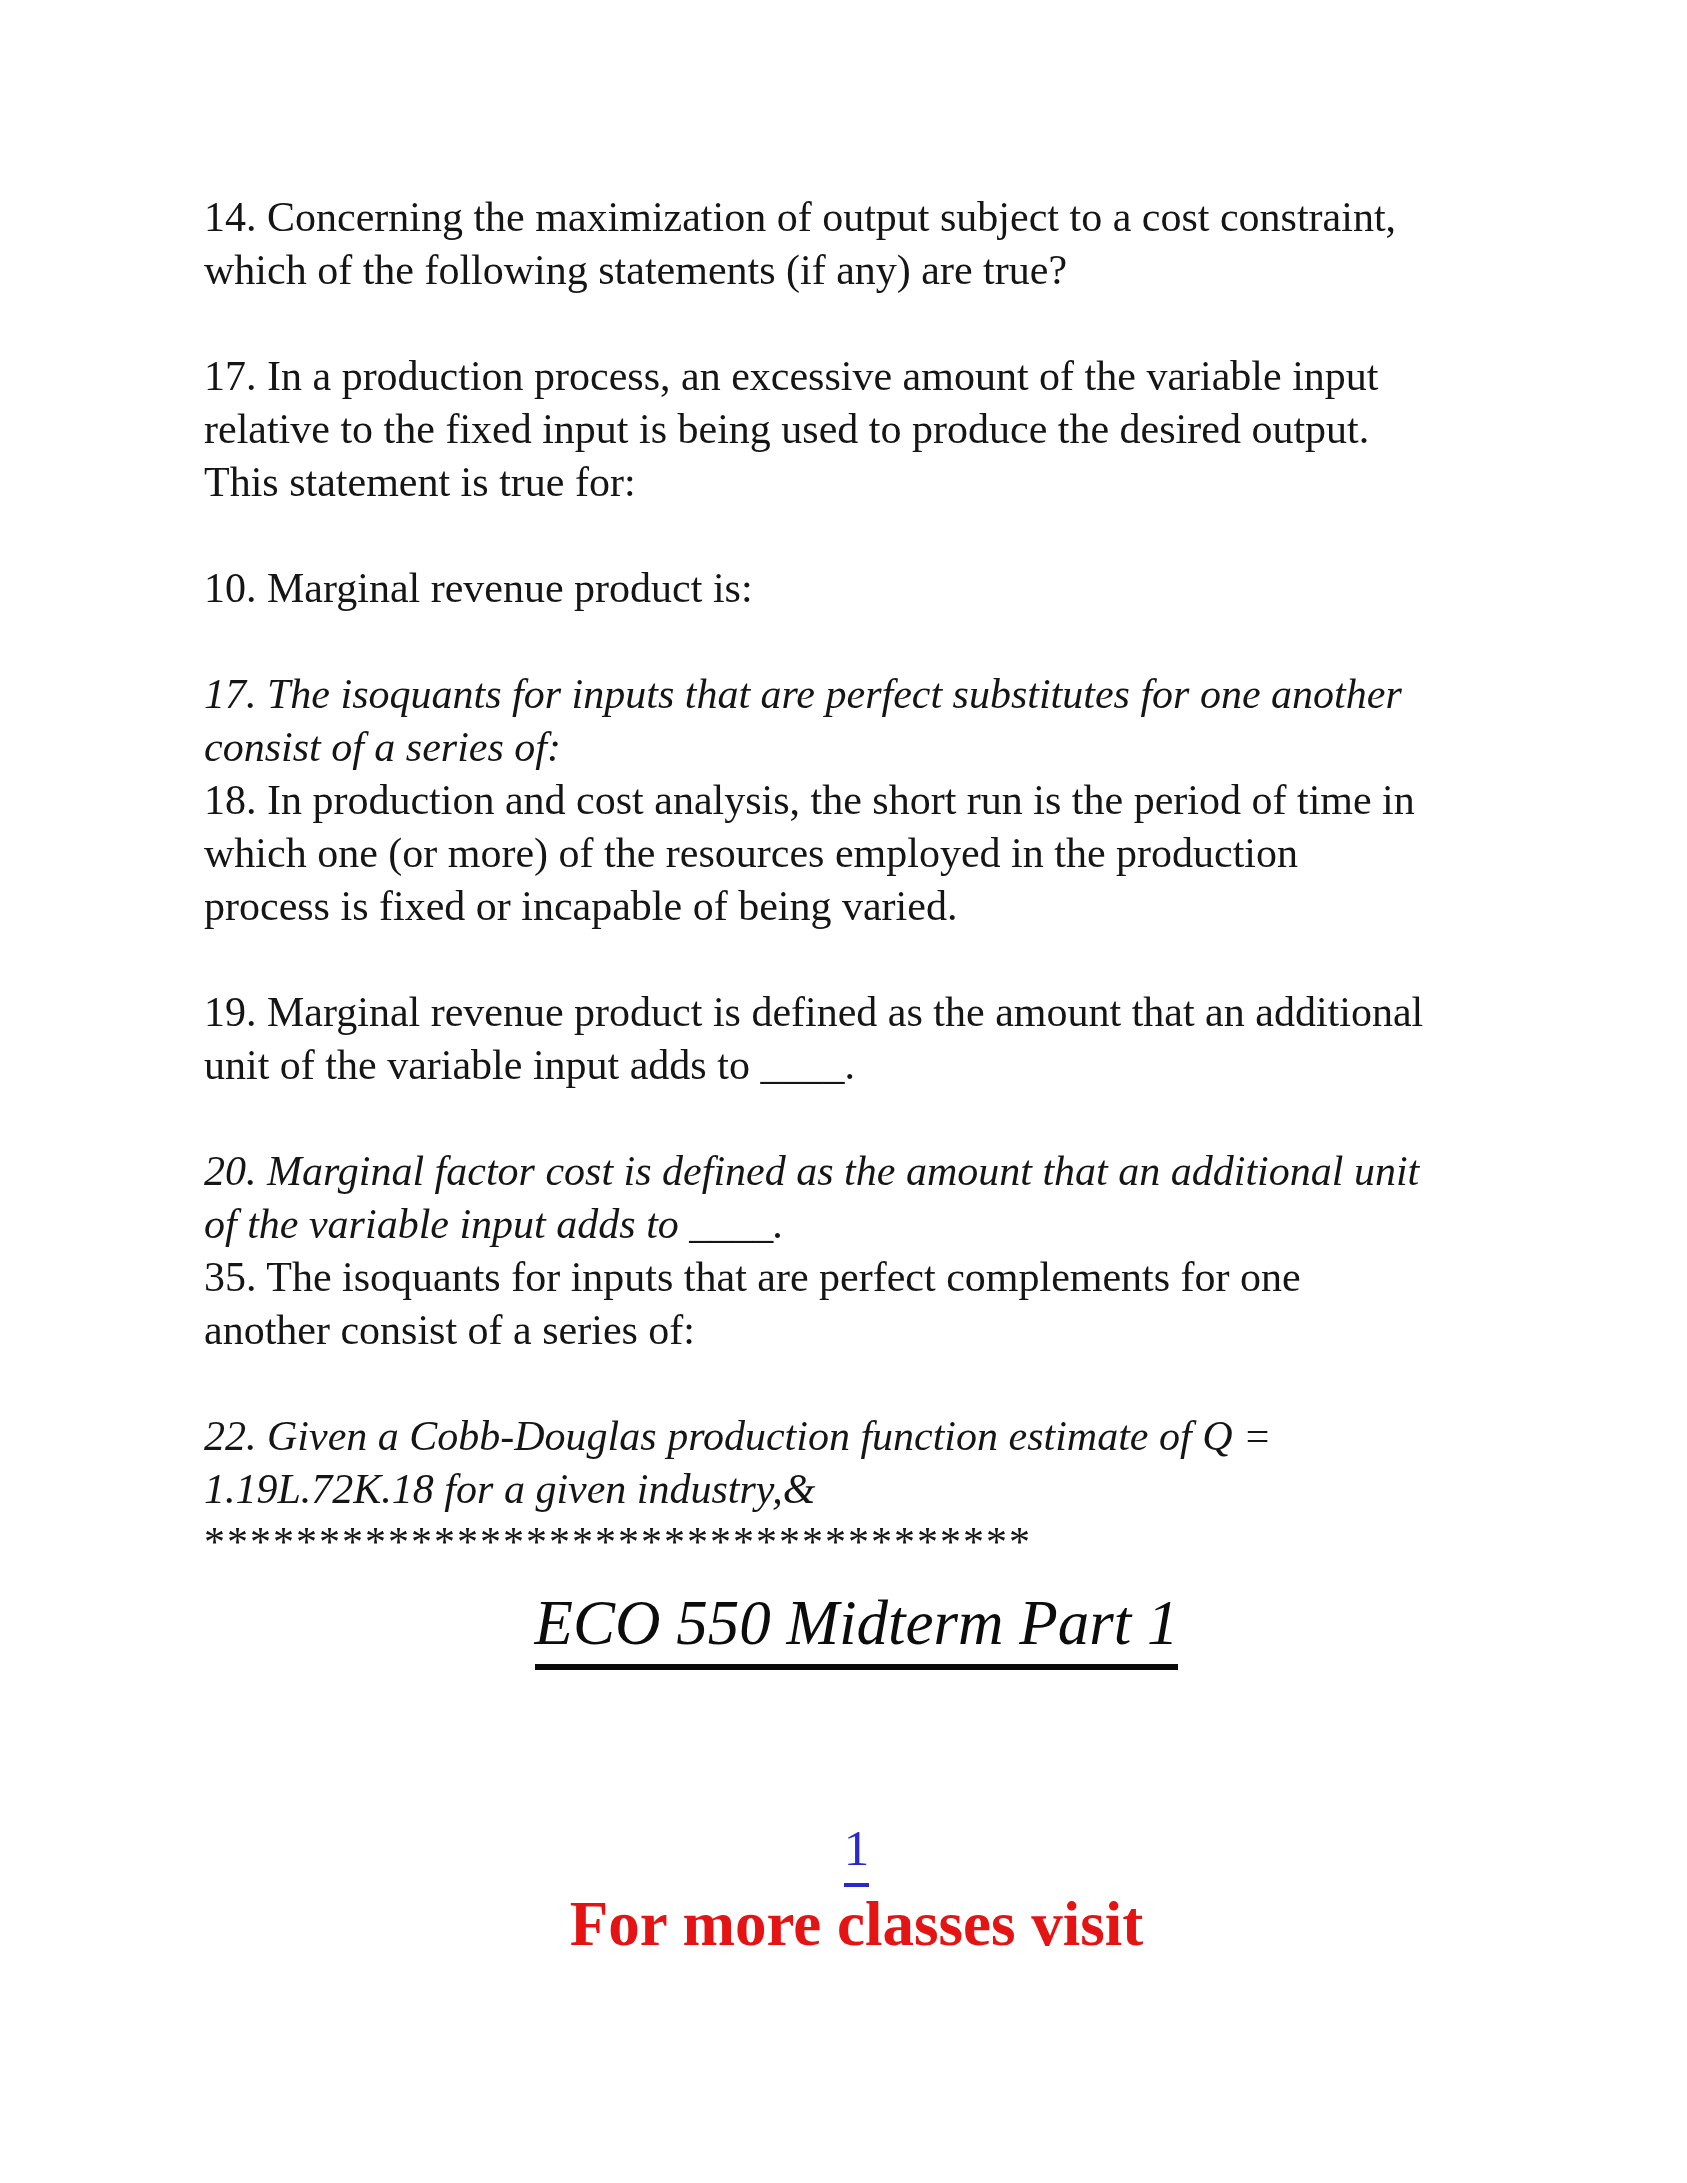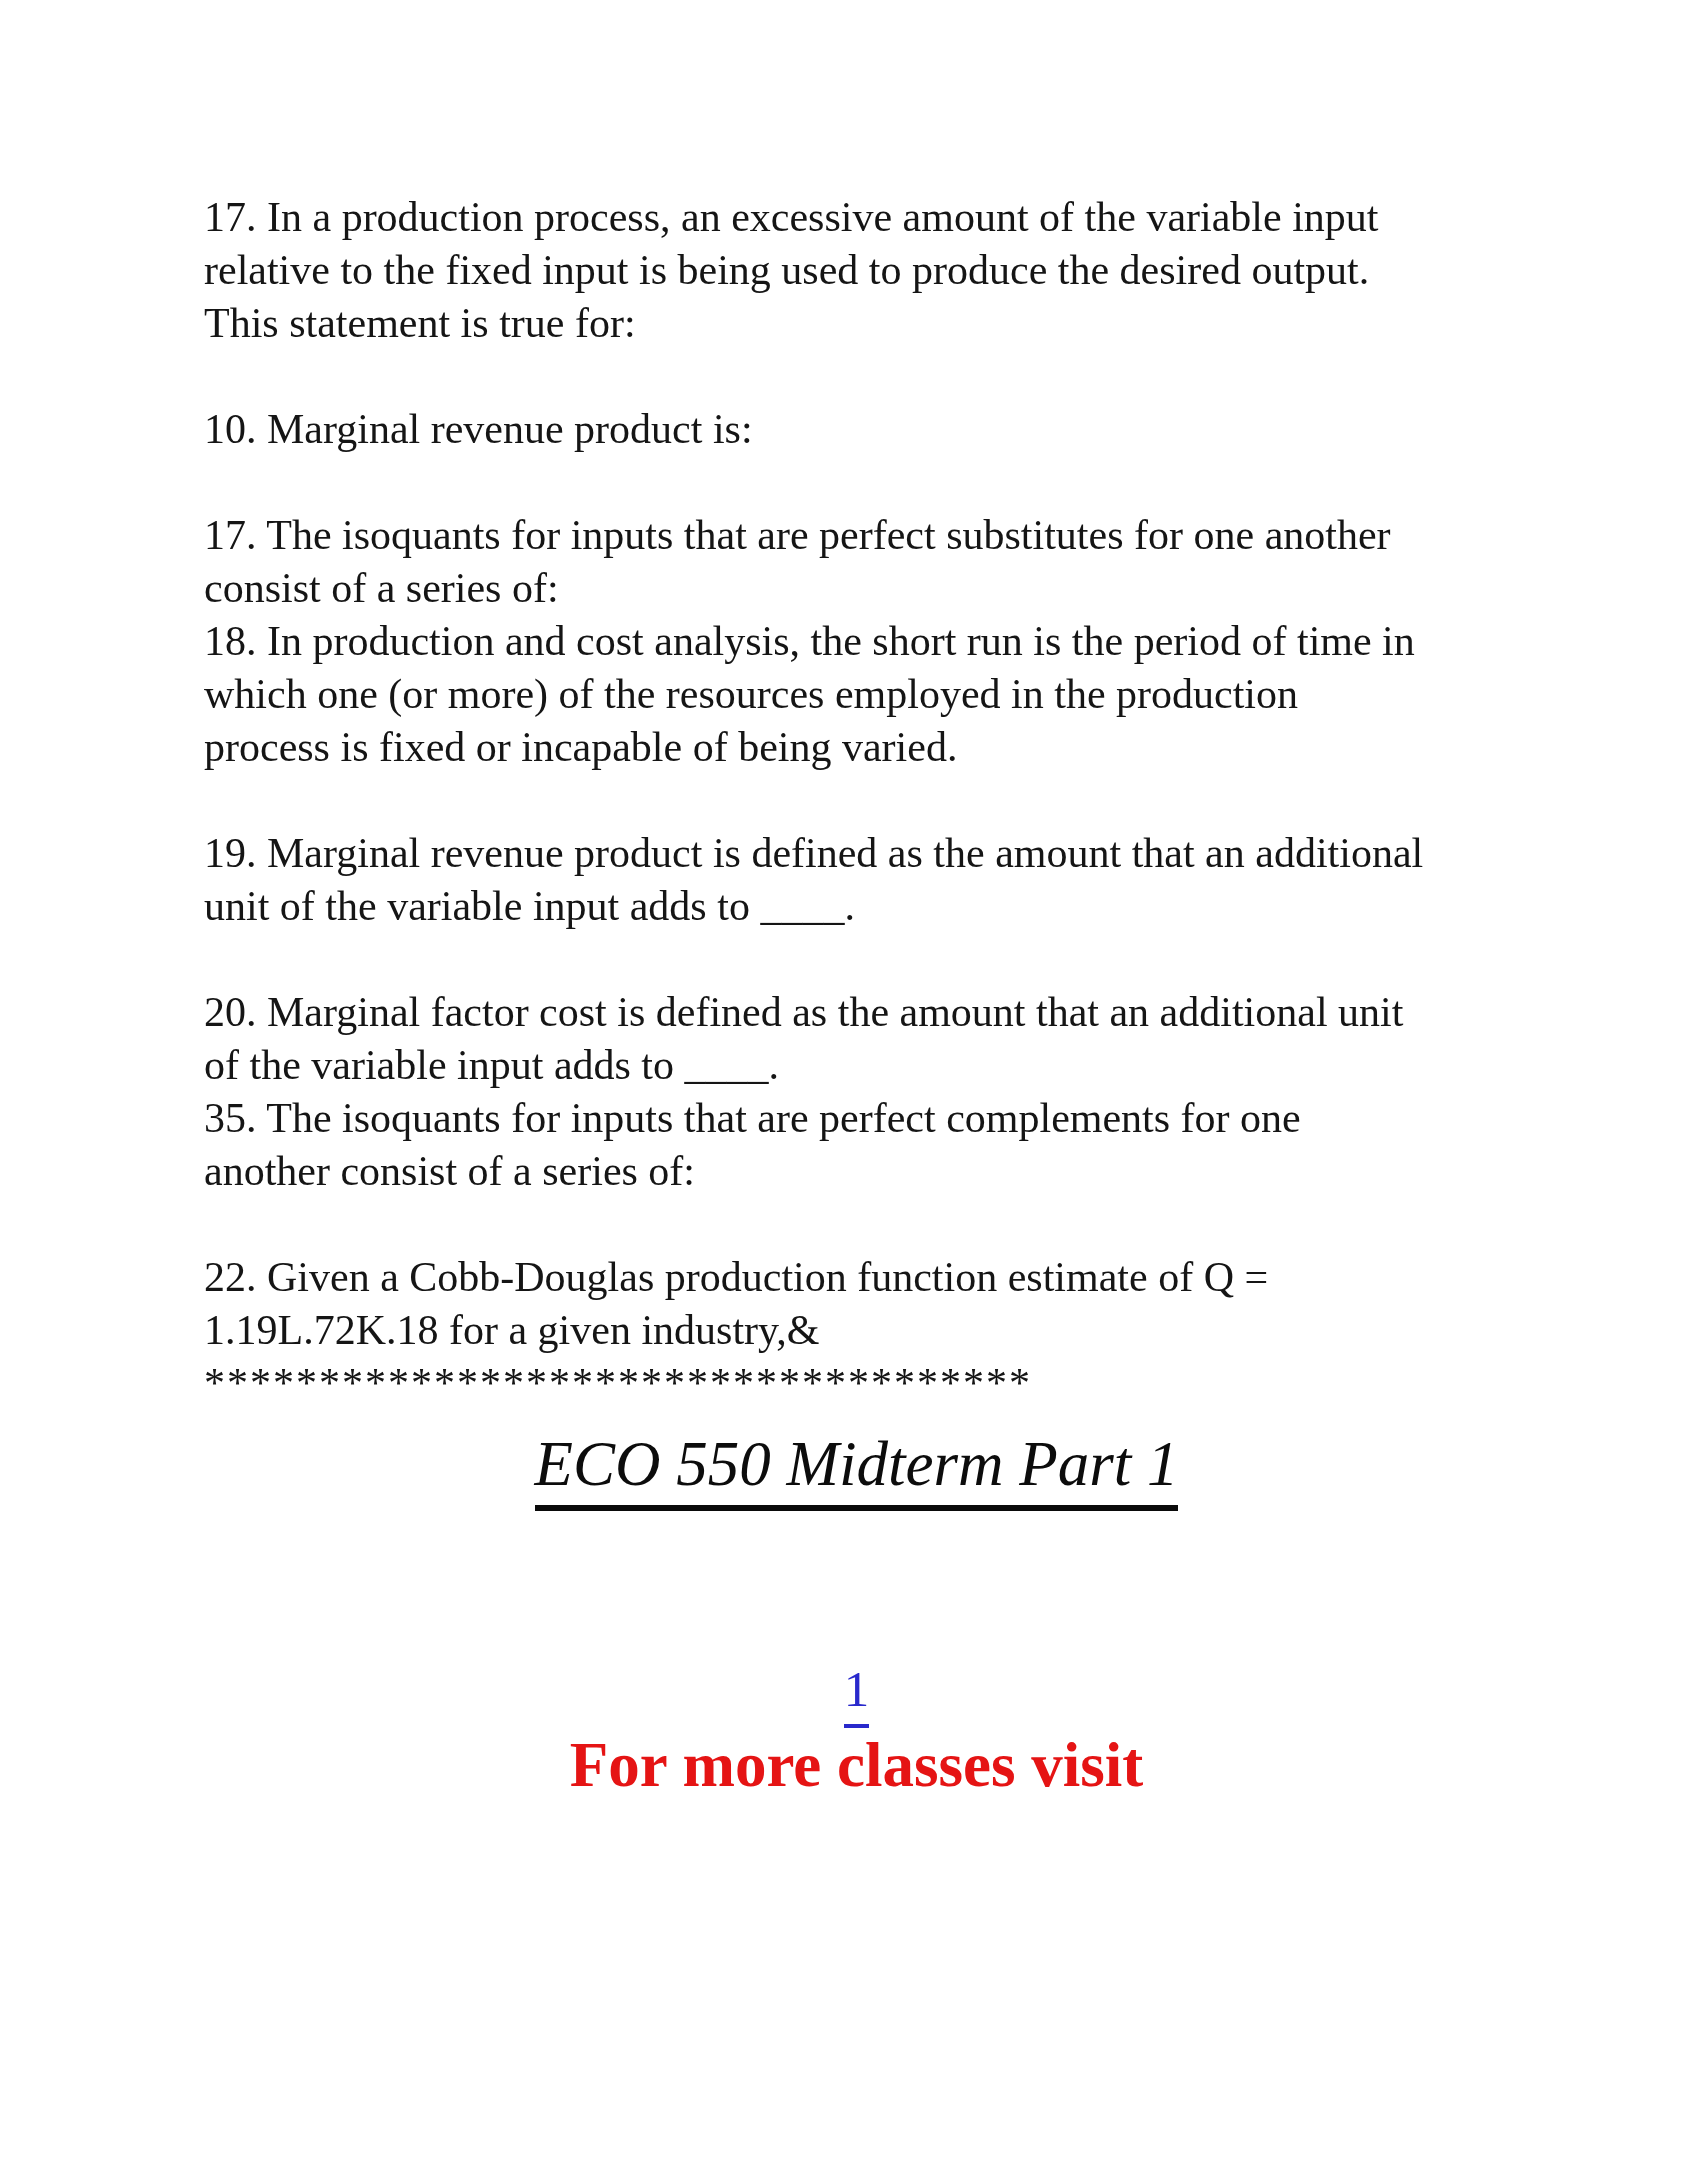--- a/index.html
+++ b/index.html
@@ -25,20 +25,21 @@
   }
   .para {
     font-size: 42px;
     line-height: 53px;
     color: #151515;
     white-space: pre-line;
     margin: 0 0 53px 0;
   }
   .para.no-gap {
     margin-bottom: 0;
+    font-style: italic;
   }
   .asterisk-line {
     font-size: 42px;
     line-height: 53px;
     color: #151515;
     letter-spacing: 2px;
     margin: 0;
   }
   .title-wrap {
     text-align: center;
@@ -77,20 +78,22 @@
     font-weight: bold;
     color: #e51414;
   }
 </style>
 </head>
 <body>
 
 <div class="page">
   <div class="content">
 
+    <div class="para">14. Concerning the maximization of output subject to a cost constraint,
+which of the following statements (if any) are true?</div>
 
     <div class="para">17. In a production process, an excessive amount of the variable input
 relative to the fixed input is being used to produce the desired output.
 This statement is true for:</div>
 
     <div class="para">10. Marginal revenue product is:</div>
 
     <div class="para no-gap">17. The isoquants for inputs that are perfect substitutes for one another
 consist of a series of:</div>
 

